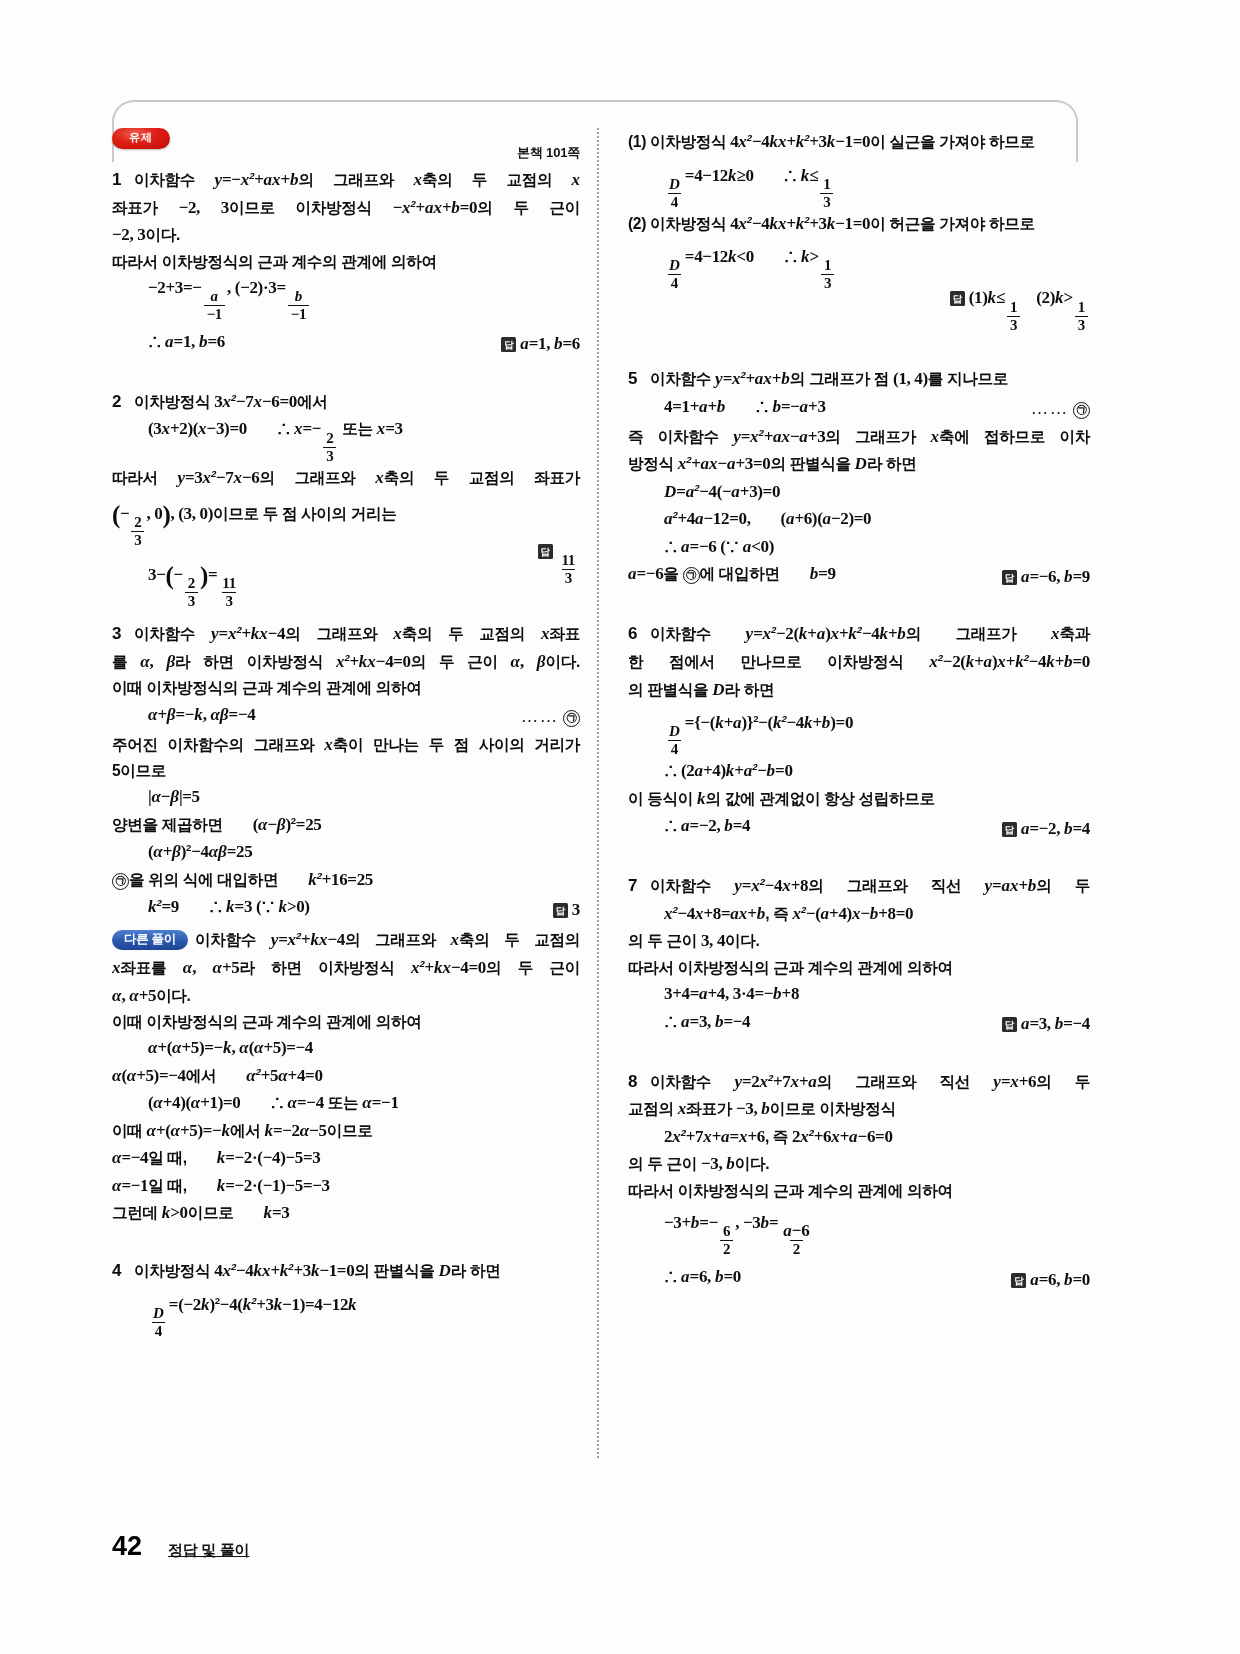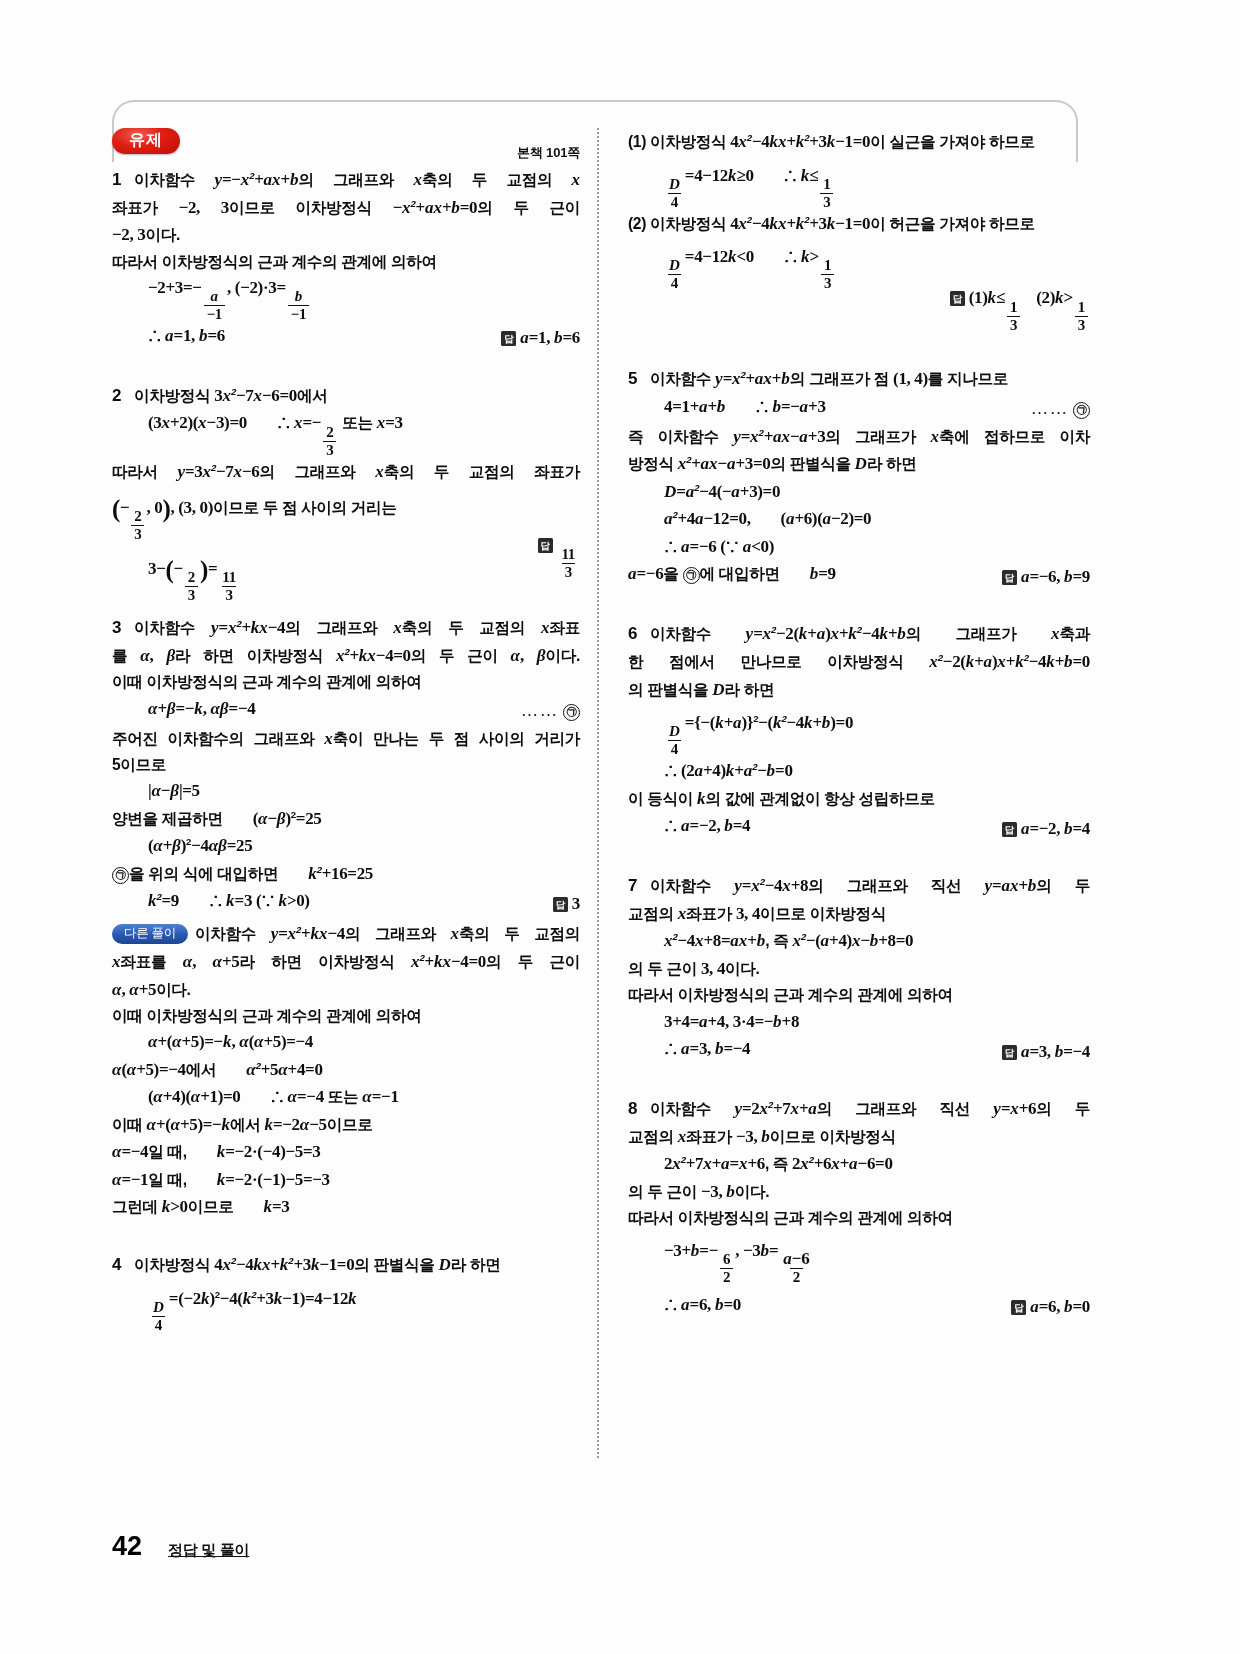--- a/index.html
+++ b/index.html
@@ -41,21 +41,21 @@
   }
   
   .hdr{
     position:relative;height:34px;margin-bottom:4px;
   }
   .badge-red{
     display:inline-block;
     background:radial-gradient(ellipse at 38% 26%, #f05c52 0%, #e01f15 42%, #c00b06 100%);
     color:#fff;
     font-family:"Liberation Sans","DejaVu Sans",sans-serif;
-    font-weight:bold;font-size:16px;
+    font-weight:bold;font-size:11px;
     letter-spacing:1px;
     padding:4px 17px 5px 17px;
     border-radius:14px;
     box-shadow:0 1px 2px rgba(0,0,0,.28);
     line-height:1.05;
   }
   .hdr-right{
     position:absolute;right:0;bottom:3px;
     font-family:"Liberation Sans","DejaVu Sans",sans-serif;
     font-weight:bold;font-size:13px;color:#111;
@@ -126,21 +126,21 @@
     text-align:center;line-height:15px;
     vertical-align:1px;margin-right:4px;
     border-radius:1.5px;
   }
   
   .badge-blue{
     display:inline-block;
     background:linear-gradient(180deg,#4f7fd0 0%,#2a58ae 55%,#1d4596 100%);
     color:#fff;
     font-family:"Liberation Sans","DejaVu Sans",sans-serif;
-    font-weight:normal;font-size:12.5px;
+    font-weight:bold;font-size:12.5px;
     letter-spacing:-.3px;
     padding:2px 12px 3px 12px;
     border-radius:11px;
     margin-right:7px;
     vertical-align:2px;
     line-height:1.15;
   }
   .dots{letter-spacing:2px;font-family:"Liberation Serif",serif;}
   .circ{
     display:inline-block;border:1.4px solid #111;border-radius:50%;
@@ -192,21 +192,21 @@
       </div>
       <div class="pline ind1">
         <span class="mr">−2+3=−</span><span class="frac">
             <span class="n m">a</span>
             <span class="d mr">−1</span>
           </span><span class="mr">, (−2)·3=</span><span class="frac">
             <span class="n m">b</span>
             <span class="d mr">−1</span>
           </span>
       </div>
-      <div class="pline ind1 ansline" style="margin-top:0;">
+      <div class="pline ind1 ansline" style="margin-top:6px;">
         <span class="mr">∴ </span><span class="m">a</span><span class="mr">=1, </span><span class="m">b</span><span class="mr">=6</span>
         <span class="ans"><span class="ans-ico">답</span><span class="m">a</span><span class="mr">=1, </span><span class="m">b</span><span class="mr">=6</span></span>
       </div>
     </div>
 
     <div class="spacer"></div>
 
     <div class="prob">
       <div class="pline">
         <span class="num">2</span><span>이차방정식 </span><span class="mr">3</span><span class="m">x</span><sup>2</sup><span class="mr">−7</span><span class="m">x</span><span class="mr">−6=0</span><span>에서</span>
@@ -428,23 +428,20 @@
         <span class="ans"><span class="ans-ico">답</span><span class="m">a</span><span class="mr">=−2, </span><span class="m">b</span><span class="mr">=4</span></span>
       </div>
     </div>
 
     <div class="spacer"></div>
 
     <div class="prob">
       <div class="pline just">
         <span class="num">7</span><span>이차함수 </span><span class="m">y</span><span class="mr">=</span><span class="m">x</span><sup>2</sup><span class="mr">−4</span><span class="m">x</span><span class="mr">+8</span><span>의 그래프와 직선 </span><span class="m">y</span><span class="mr">=</span><span class="m">ax</span><span class="mr">+</span><span class="m">b</span><span>의 두</span>
       </div>
-      <div class="pline">
-        <span>교점의 </span><span class="m">x</span><span>좌표가 </span><span class="mr">3, 4</span><span>이므로 이차방정식</span>
-      </div>
       <div class="pline ind1">
         <span class="m">x</span><sup>2</sup><span class="mr">−4</span><span class="m">x</span><span class="mr">+8=</span><span class="m">ax</span><span class="mr">+</span><span class="m">b</span><span>, 즉 </span><span class="m">x</span><sup>2</sup><span class="mr">−(</span><span class="m">a</span><span class="mr">+4)</span><span class="m">x</span><span class="mr">−</span><span class="m">b</span><span class="mr">+8=0</span>
       </div>
       <div class="pline">
         <span>의 두 근이 </span><span class="mr">3, 4</span><span>이다.</span>
       </div>
       <div class="pline">
         <span>따라서 이차방정식의 근과 계수의 관계에 의하여</span>
       </div>
       <div class="pline ind1">

